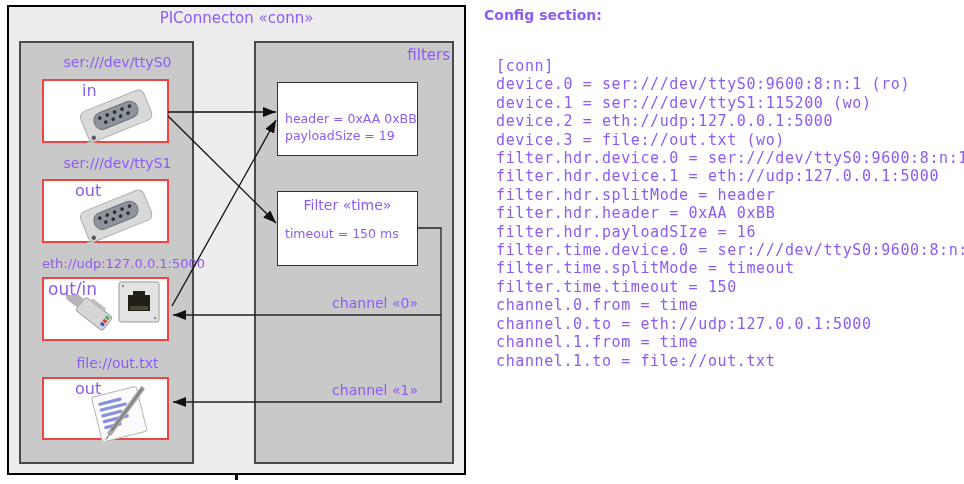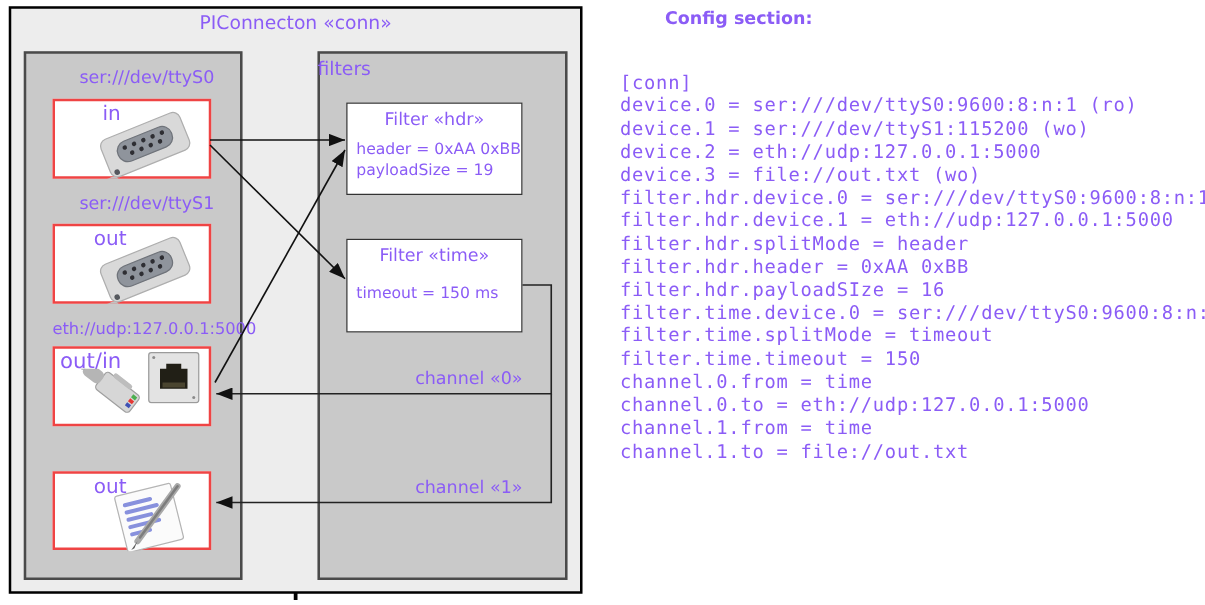--- a/index.html
+++ b/index.html
@@ -4,32 +4,32 @@
 <style>
   html,body{margin:0;padding:0;background:#fff;}
   .stage{position:relative;width:964px;height:484px;background:#fff;overflow:hidden;
          font-family:"DejaVu Sans",sans-serif;color:#8b5cf6;}
   .abs{position:absolute;box-sizing:border-box;}
   .outer-box{left:7px;top:5px;width:459px;height:470px;background:#ededed;border:2px solid #000;}
   .outer-title{left:7px;top:9px;width:459px;text-align:center;font-size:15px;}
   .panel{background:#c9c9c9;border:2px solid #4a4a4a;}
   .devices-col{left:19px;top:41px;width:175px;height:423px;}
   .filters-box{left:254px;top:41px;width:200px;height:423px;}
-  .filters-title{left:254px;top:46px;width:196px;text-align:left;font-size:15px;}
+  .filters-title{left:254px;top:46px;width:196px;text-align:right;font-size:15px;}
   .dev-label{left:20px;width:195px;text-align:center;font-size:14px;}
   .dev-label.small{font-size:13px;padding-left:12px;}
   .white-box{background:#fff;border:2px solid #ef4444;}
   .dev-box{left:42px;width:127px;height:64px;}
   .dev-dir{position:absolute;font-size:16px;line-height:18px;}
   .filter-box{left:277px;width:141px;background:#fff;border:1.5px solid #333;}
   .filter-title{position:absolute;left:0;top:5px;width:100%;text-align:center;font-size:14px;}
   .filter-attr{position:absolute;left:7px;font-size:12.5px;line-height:17px;white-space:pre;}
   .channel-label{width:118px;left:300px;text-align:right;font-size:14px;}
   .config-heading{left:484px;top:7px;font-family:"DejaVu Sans",sans-serif;
-                  font-weight:bold;font-size:14px;margin-left:48px;}
+                  font-weight:bold;font-size:14px;}
   .config-body{left:484px;top:45px;margin:12px;font-family:"DejaVu Sans Mono",monospace;
                font-size:15px;line-height:18.4px;letter-spacing:0.6px;white-space:pre;}
   .overlay{left:0;top:0;width:964px;height:484px;pointer-events:none;}
   .notch{left:235px;top:474px;width:3px;height:6px;background:#000;}
 </style>
 </head>
 <body>
 
 <div class="stage">
 
@@ -100,39 +100,39 @@
         <rect x="46" y="12" width="4" height="3" fill="#4caf50"></rect>
         <rect x="46" y="16" width="4" height="3" fill="#e53935"></rect>
         <rect x="46" y="20" width="4" height="3" fill="#3f51b5"></rect>
         <rect x="24" y="7" width="18" height="4" rx="2" fill="#bdbdbd"></rect>
         <rect x="2" y="13" width="17" height="11" rx="4" fill="#b5b5b5"></rect>
         <rect x="-8" y="15" width="11" height="7" rx="3" fill="#a8a8a8"></rect>
       </g>
     </svg>
   </div>
 
+  <div class="abs dev-label" style="top:355px">file://out.txt</div>
   <div class="abs white-box dev-box" style="top:377px;height:63px">
     <span class="dev-dir" style="left:31px;top:1px">out</span>
     <svg class="abs" style="left:40px;top:4px" width="72" height="58" viewBox="0 0 72 58">
       <g transform="rotate(-14 36 30)">
         <rect x="12" y="8" width="46" height="46" rx="2" fill="#fbfbfb" stroke="#b5b5b5"></rect>
         <rect x="17" y="15" width="24" height="3.2" rx="1.6" fill="#8891dd"></rect>
         <rect x="17" y="21" width="28" height="3.2" rx="1.6" fill="#8891dd"></rect>
         <rect x="17" y="27" width="22" height="3.2" rx="1.6" fill="#8891dd"></rect>
         <rect x="17" y="33" width="27" height="3.2" rx="1.6" fill="#8891dd"></rect>
         <rect x="17" y="39" width="18" height="3.2" rx="1.6" fill="#8891dd"></rect>
       </g>
       <line x1="58" y1="6" x2="26" y2="50" stroke="#a9a9a9" stroke-width="5" stroke-linecap="round"></line>
       <line x1="58" y1="6" x2="28" y2="47" stroke="#7d7d7d" stroke-width="2" stroke-linecap="round"></line>
       <path d="M26 50 l-5 7 l2.5 -1.5 z" fill="#555"></path>
     </svg>
   </div>
 
   <div class="abs filter-box" style="top:82px;height:74px">
-    <div class="filter-title">Filter «hdr»</div>
     <div class="filter-attr" style="top:27px">header = 0xAA 0xBB</div>
     <div class="filter-attr" style="top:44px">payloadSize = 19</div>
   </div>
 
   <div class="abs filter-box" style="top:191px;height:75px">
     <div class="filter-title">Filter «time»</div>
     <div class="filter-attr" style="top:33px">timeout = 150 ms</div>
   </div>
 
   <div class="abs channel-label" style="top:295px">channel «0»</div>

